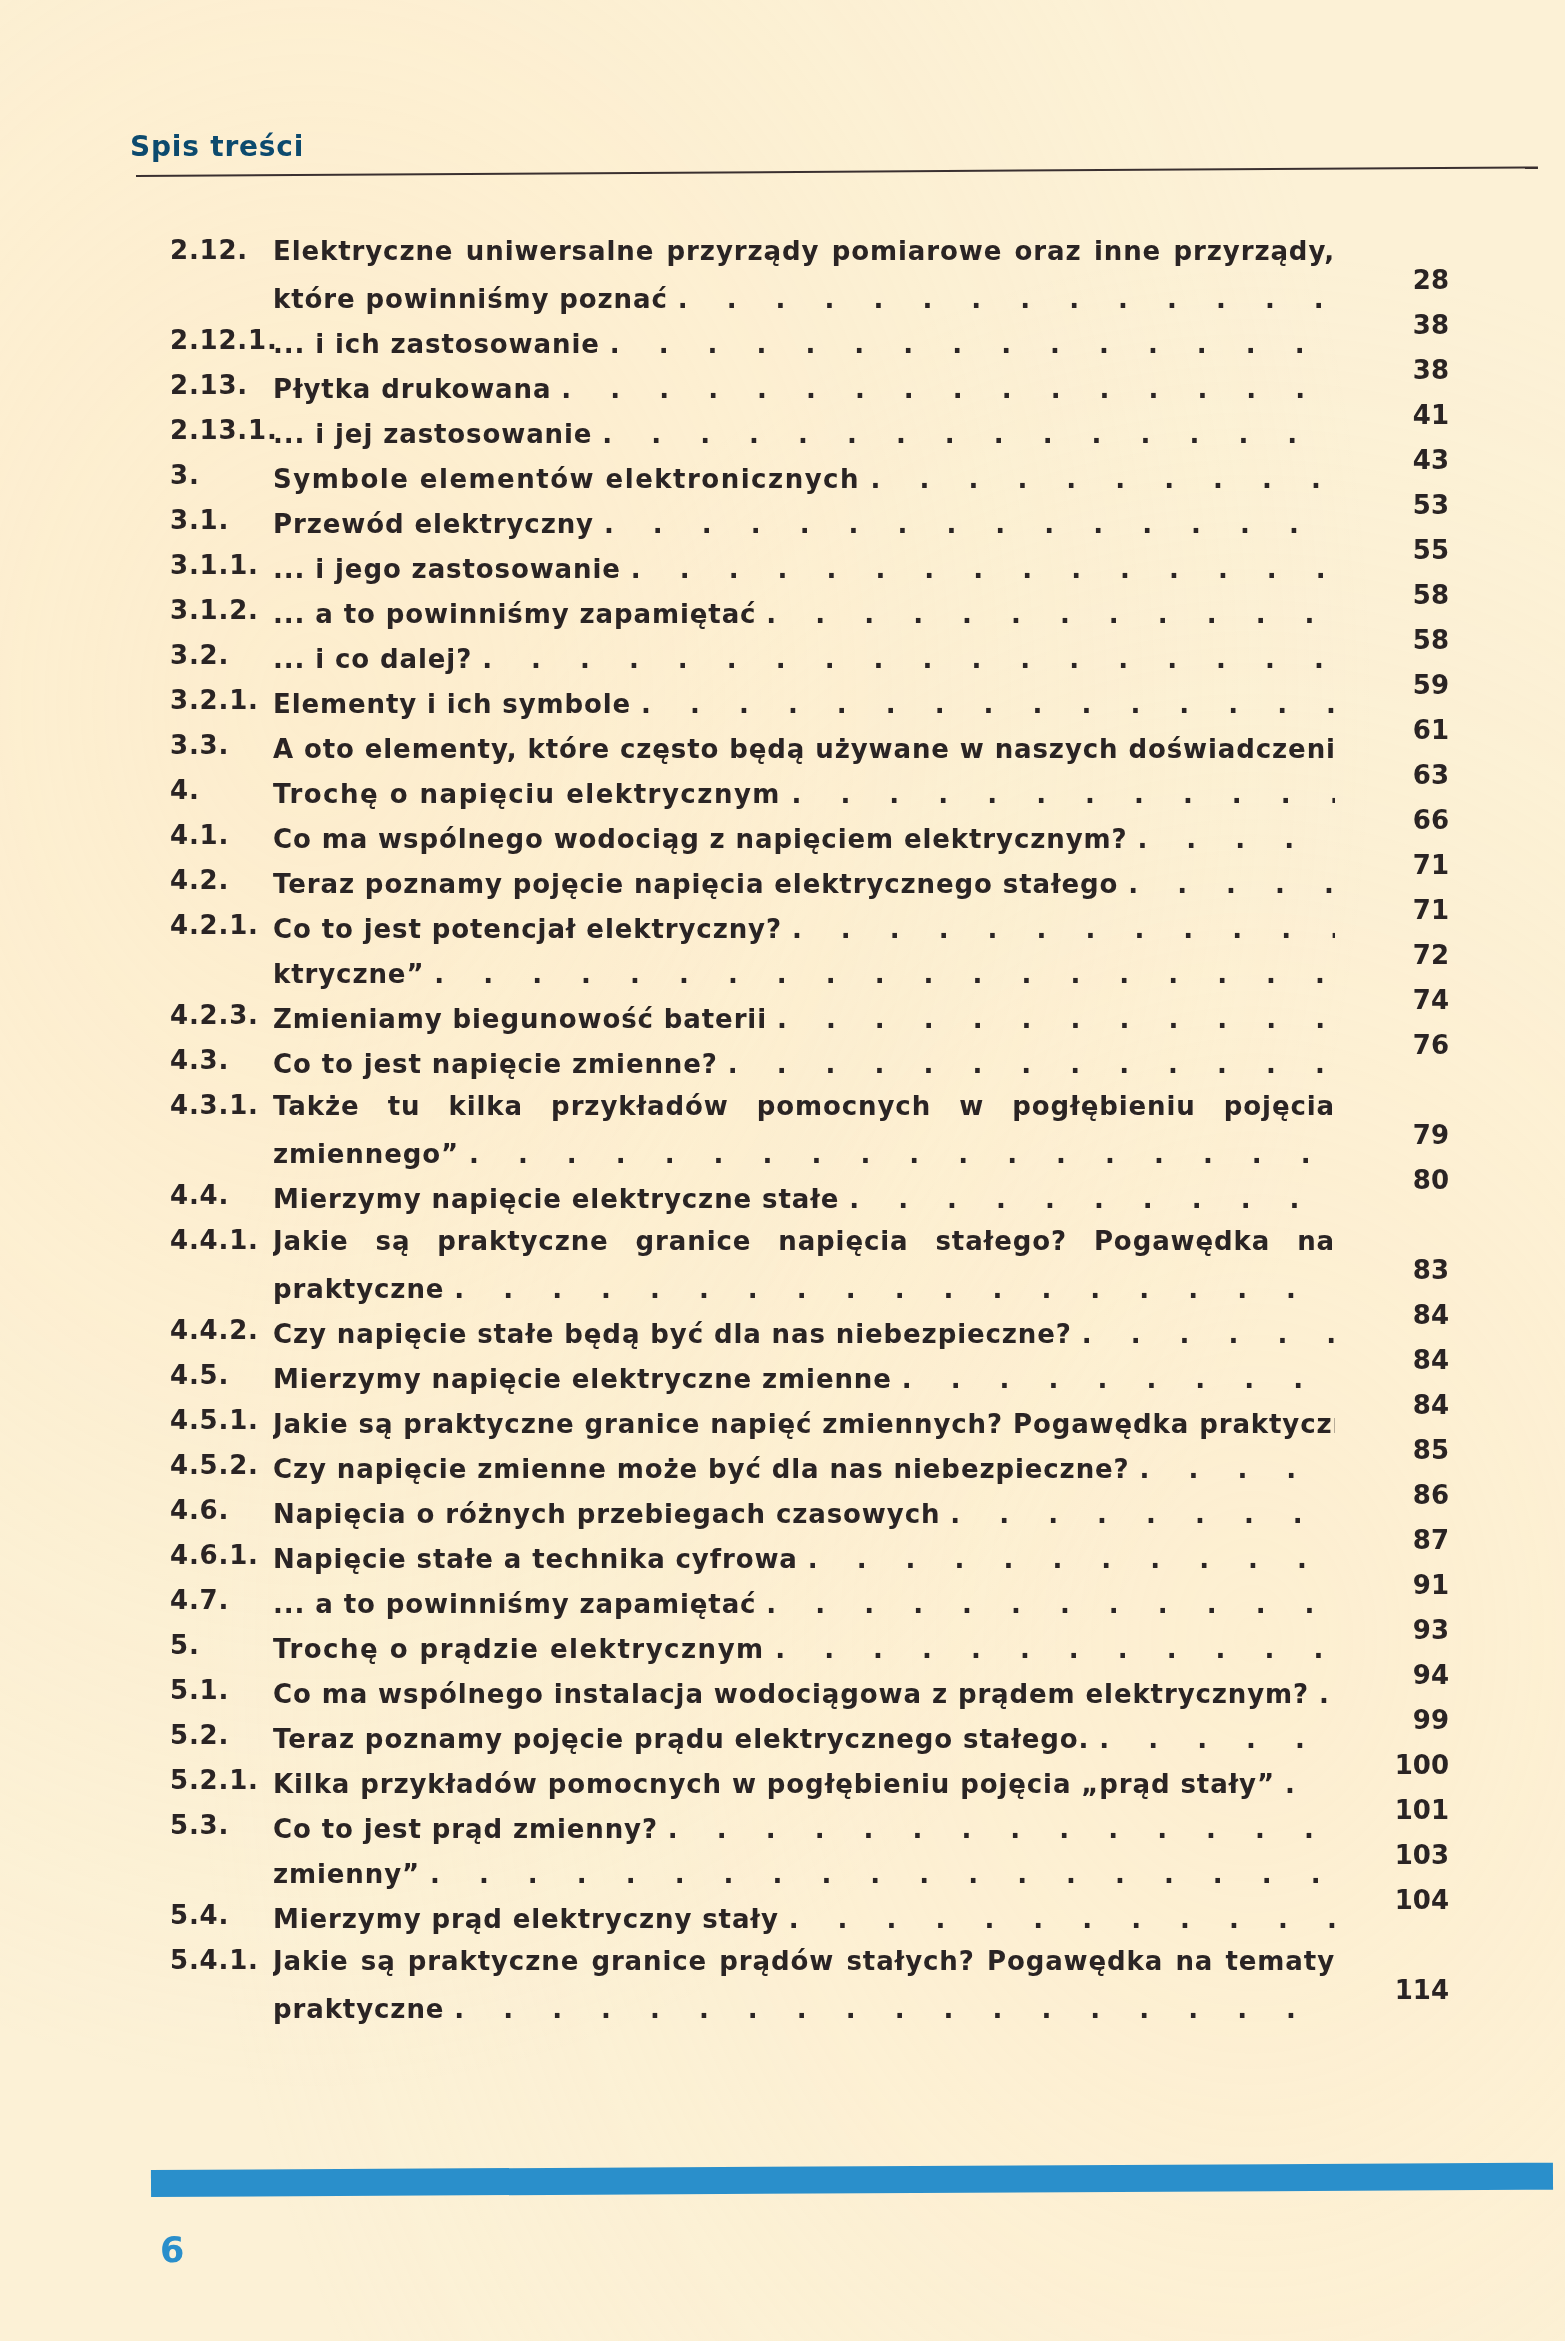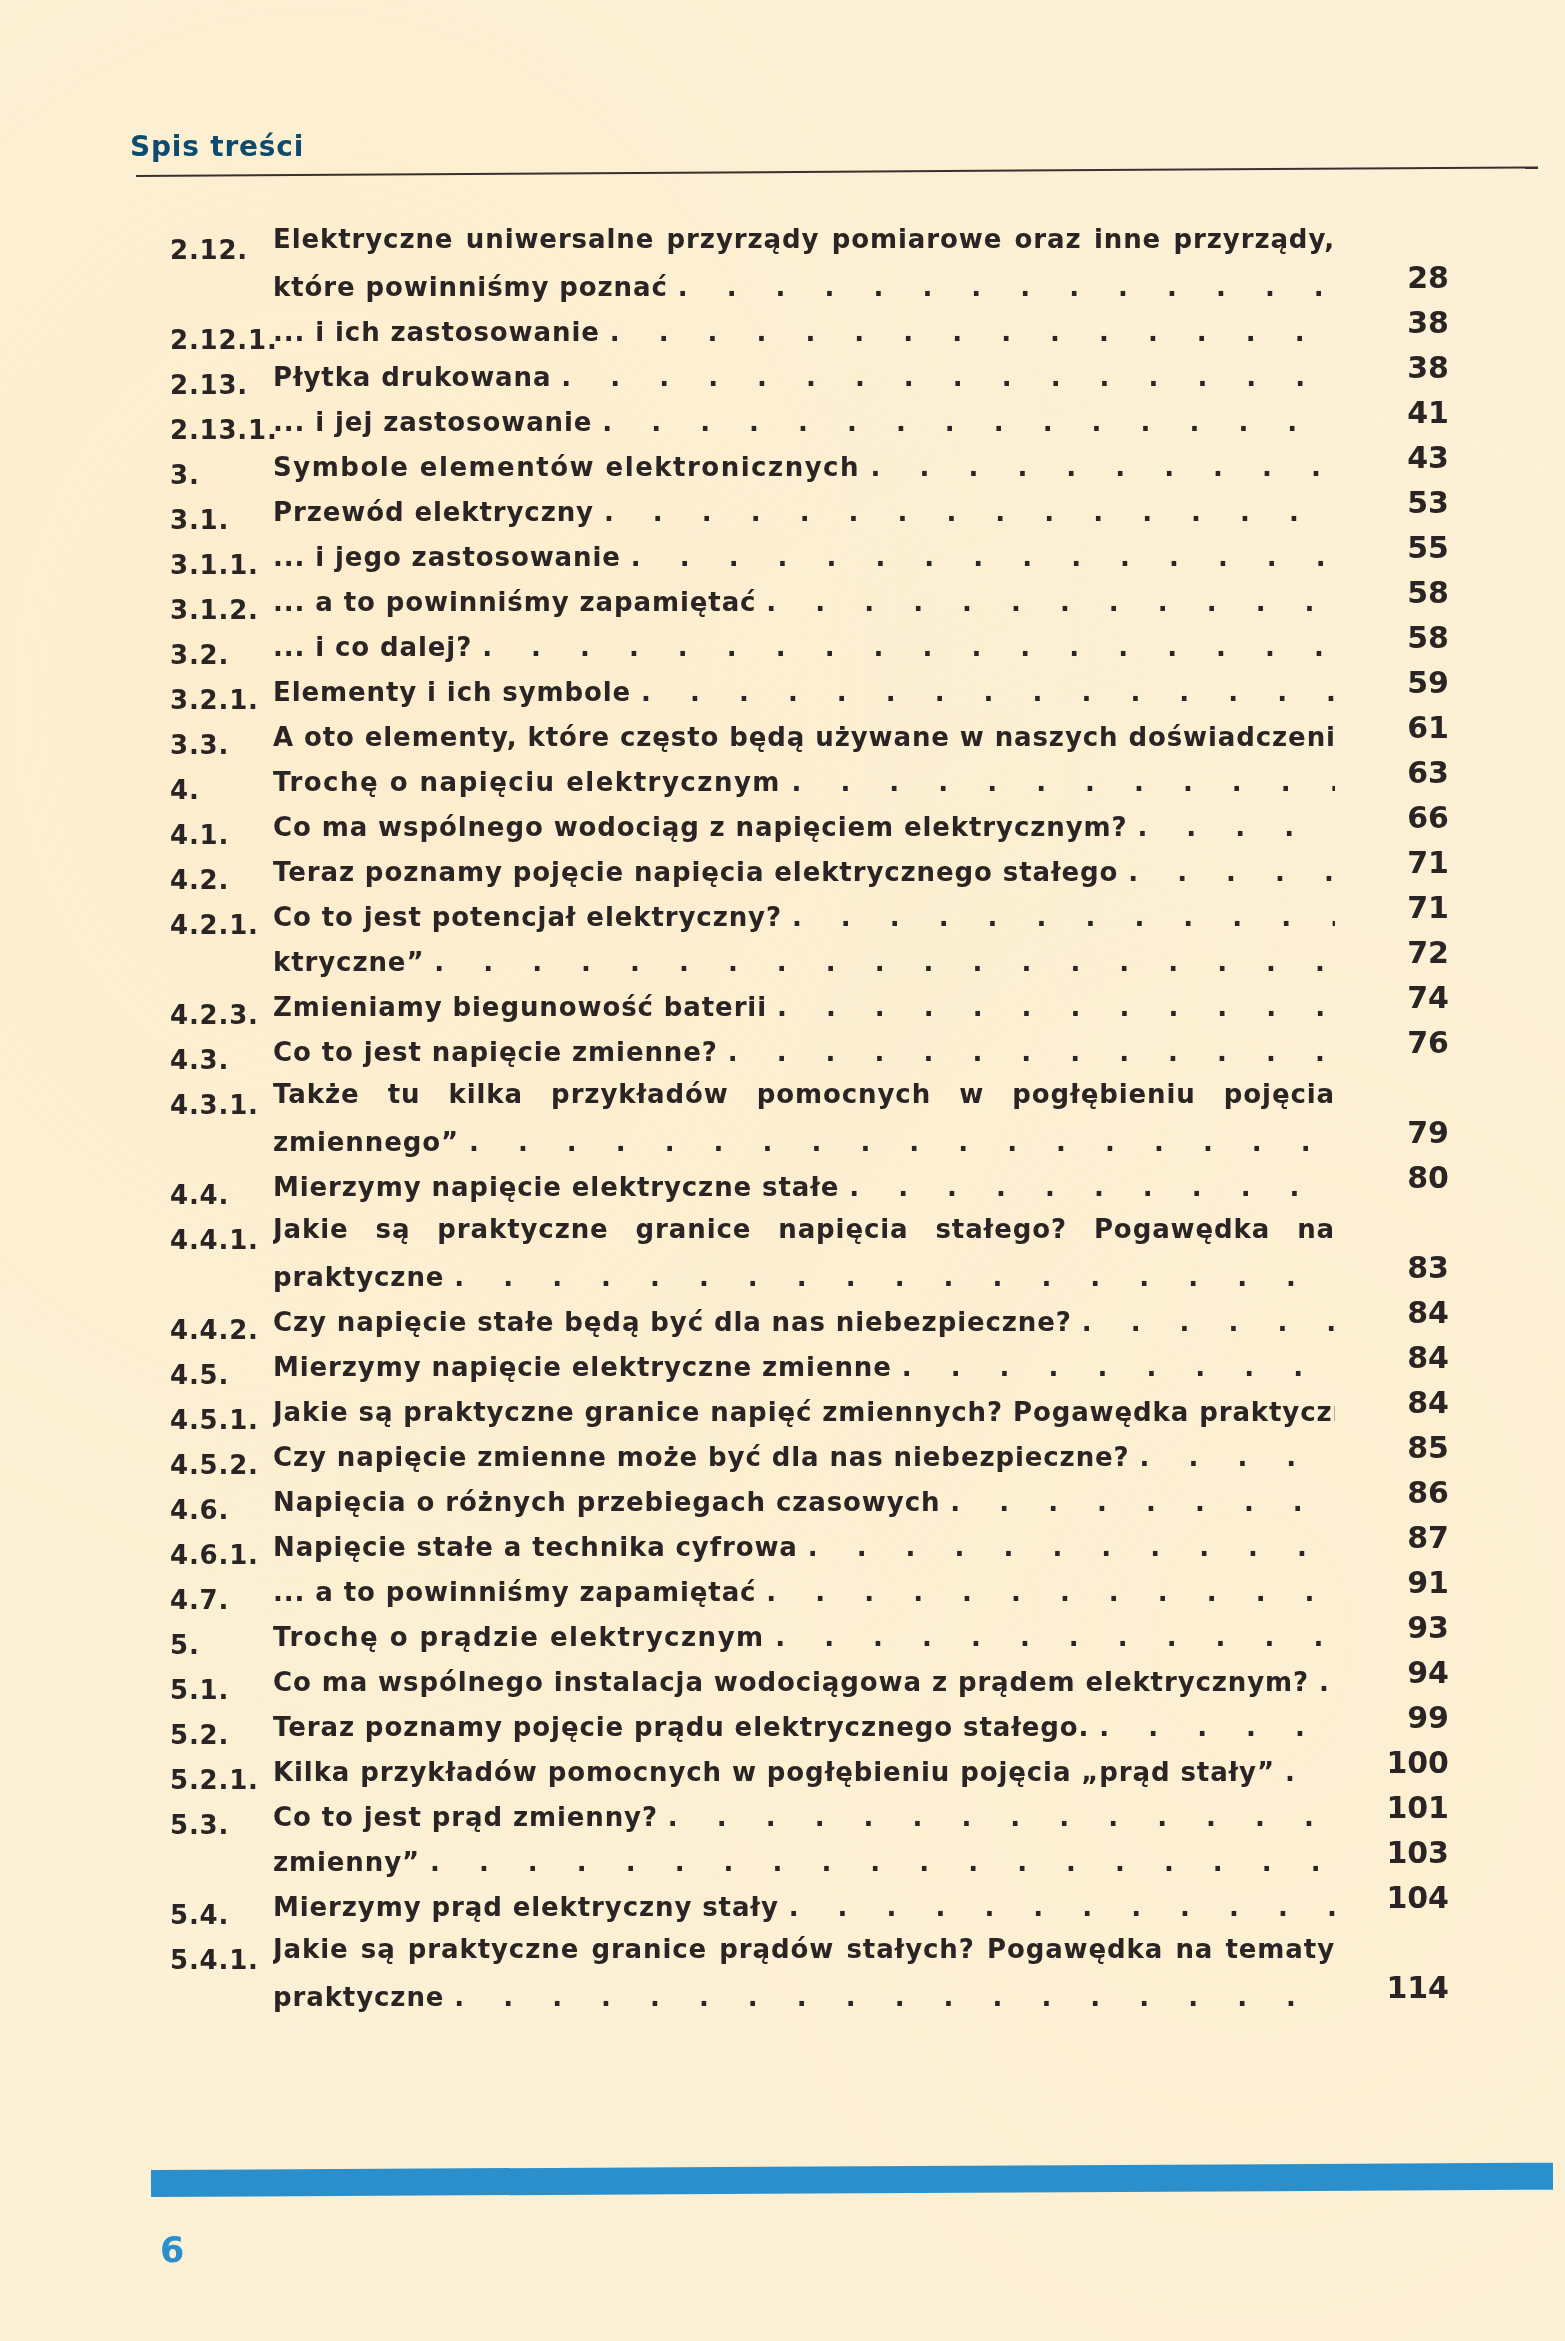--- a/index.html
+++ b/index.html
@@ -24,32 +24,32 @@
     position: absolute; left: 0; top: 226px; width: 1362px;
   }
   .line {
     position: relative; height: 45px; display: flex; align-items: flex-end;
   }
   .num {
     position: absolute; left: 170px; bottom: 6px;
     font-size: 26px; font-weight: bold; letter-spacing: 0.8px;
   }
   .title {
-    position: absolute; left: 273px; bottom: 14px; width: 1062px;
+    position: absolute; left: 273px; bottom: 2px; width: 1062px;
     font-size: 26px; font-weight: bold; letter-spacing: 0.9px; white-space: nowrap;
     overflow: hidden;
   }
   .title.justify { text-align: justify; text-align-last: justify; white-space: normal; height: 33px; }
   .title.chapter { font-weight: 900; letter-spacing: 1.5px; }
   .title .leader {
     letter-spacing: 15px; font-weight: bold;
   }
   .page {
     position: absolute; left: 1356px; width: 93px; bottom: 21px;
-    text-align: right; font-size: 30px; font-weight: bold;
+    text-align: right; font-size: 26px; font-weight: bold;
   }
   .blue-bar {
     position: absolute; left: 151px; top: 2170px; width: 1402px; height: 27px;
     background: #2a8fcb; transform: rotate(-0.3deg); transform-origin: left center;
   }
   .folio {
     position: absolute; left: 160px; top: 2230px;
     font-size: 35px; font-weight: bold; color: #2a8fcb;
   }
 </style>

